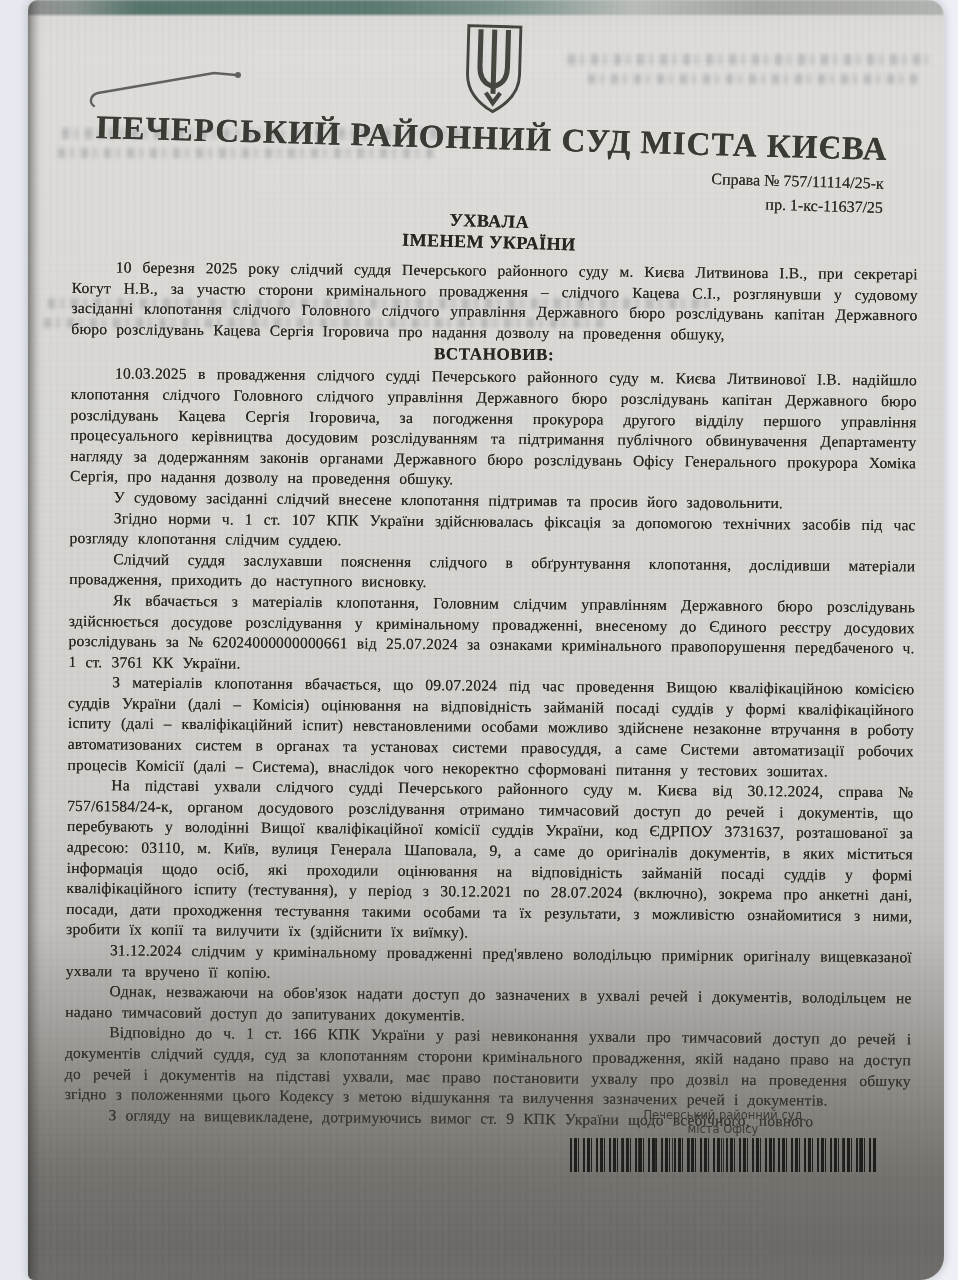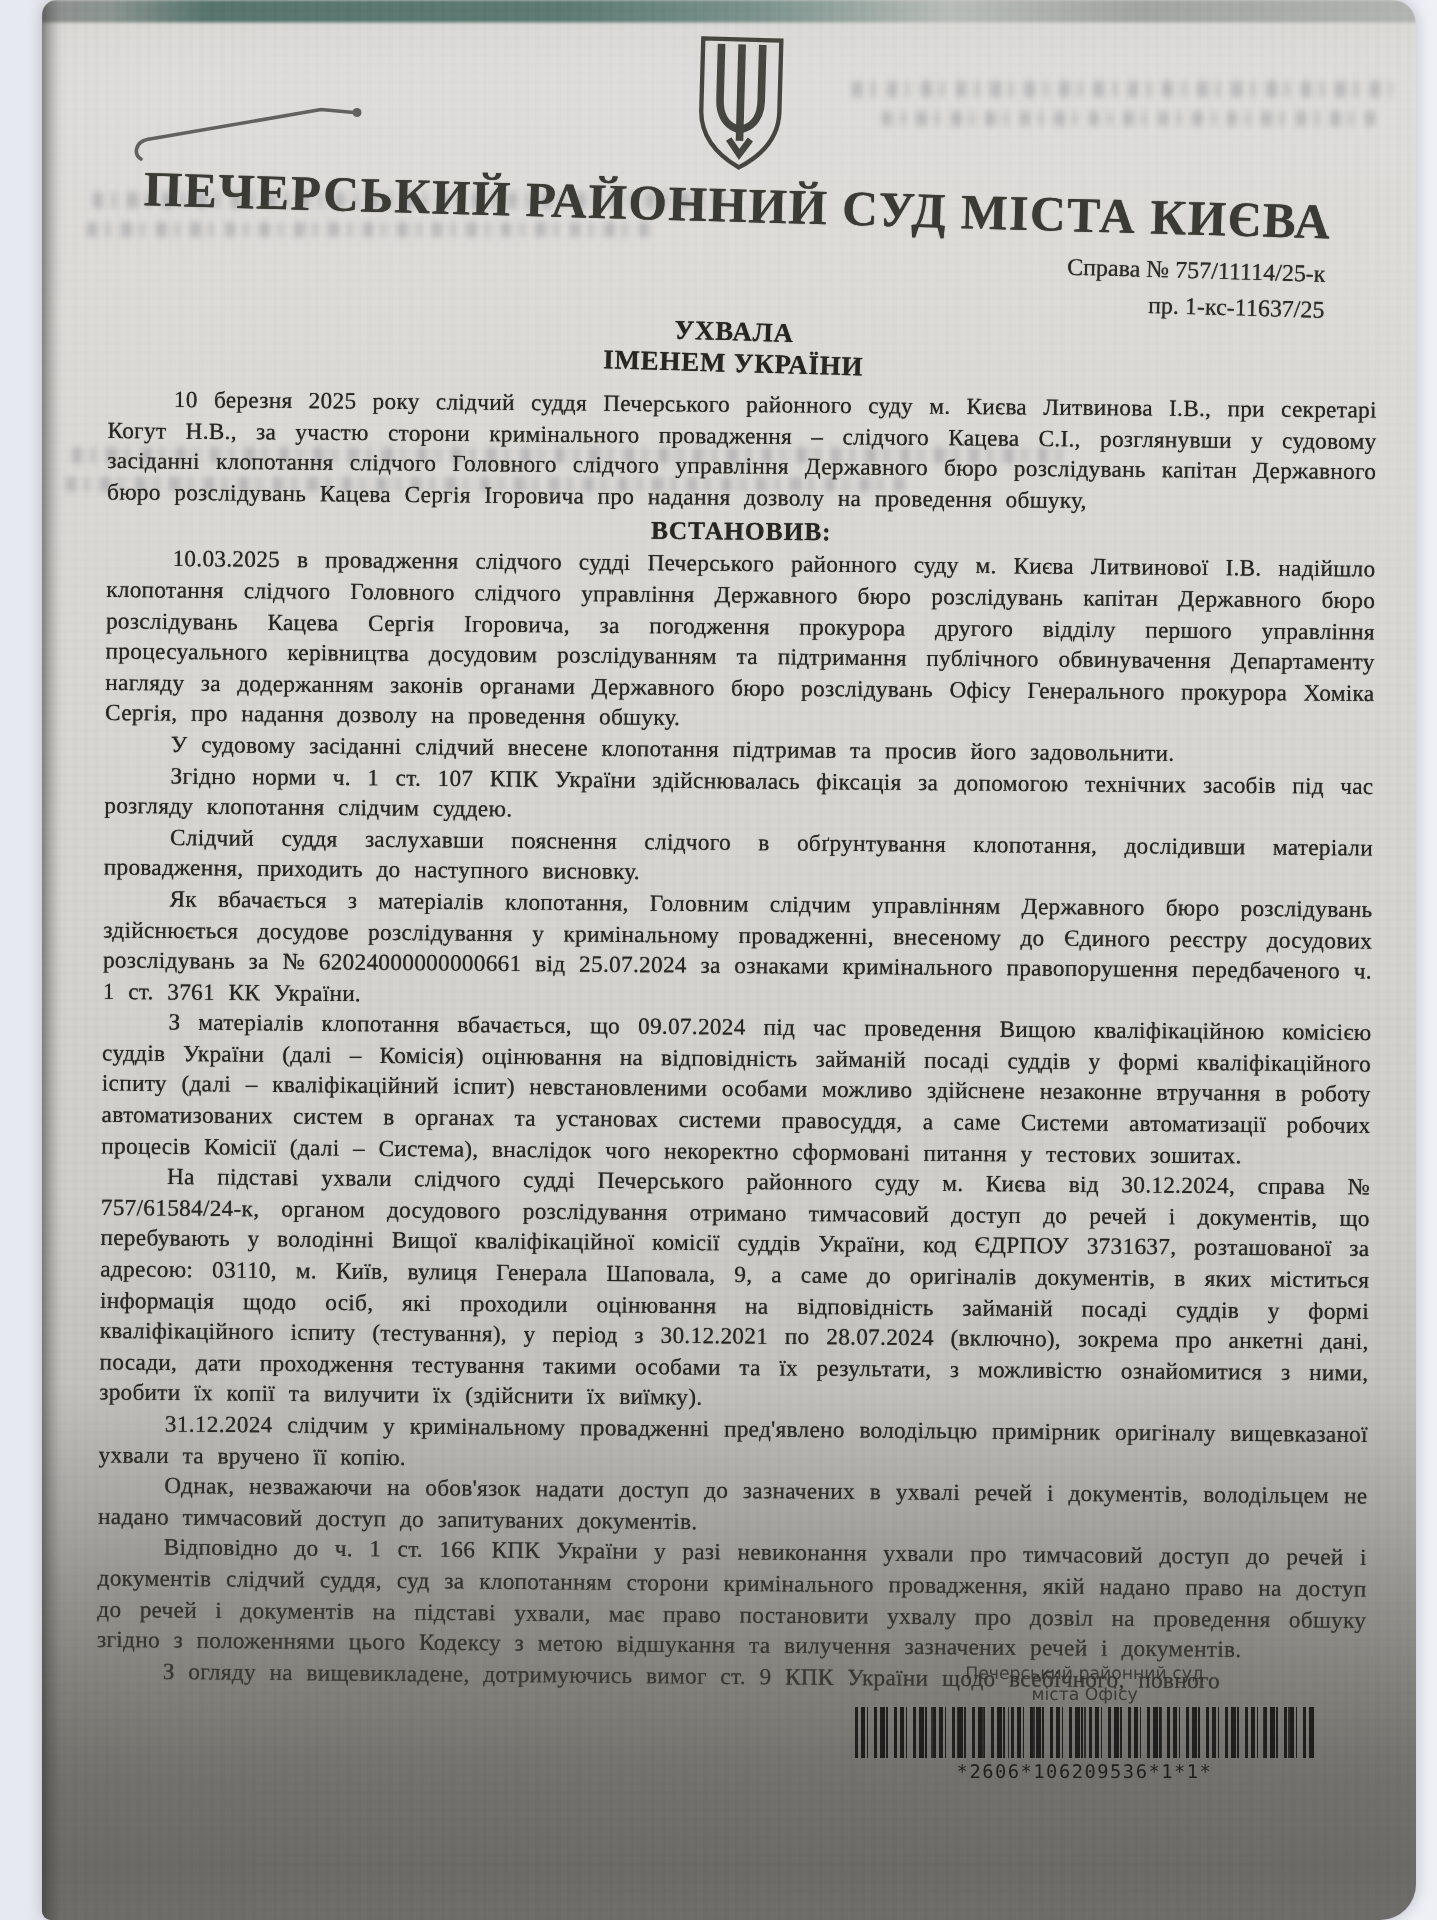--- a/index.html
+++ b/index.html
@@ -141,18 +141,17 @@
         </div>
     </div>
   </div>
 
   <div class="shade-bottom"></div>
 
   <div class="stamp">
     <div class="stamp-line">Печерський районний суд</div>
     <div class="stamp-line">міста Офісу</div>
     <div class="barcode"></div>
-    <div class="barcode-num">*2606*106209536*1*1*</div>
   </div>
 
   <div class="texture"></div>
   <div class="edge-left"></div>
 </div>
 
 </body></html>

